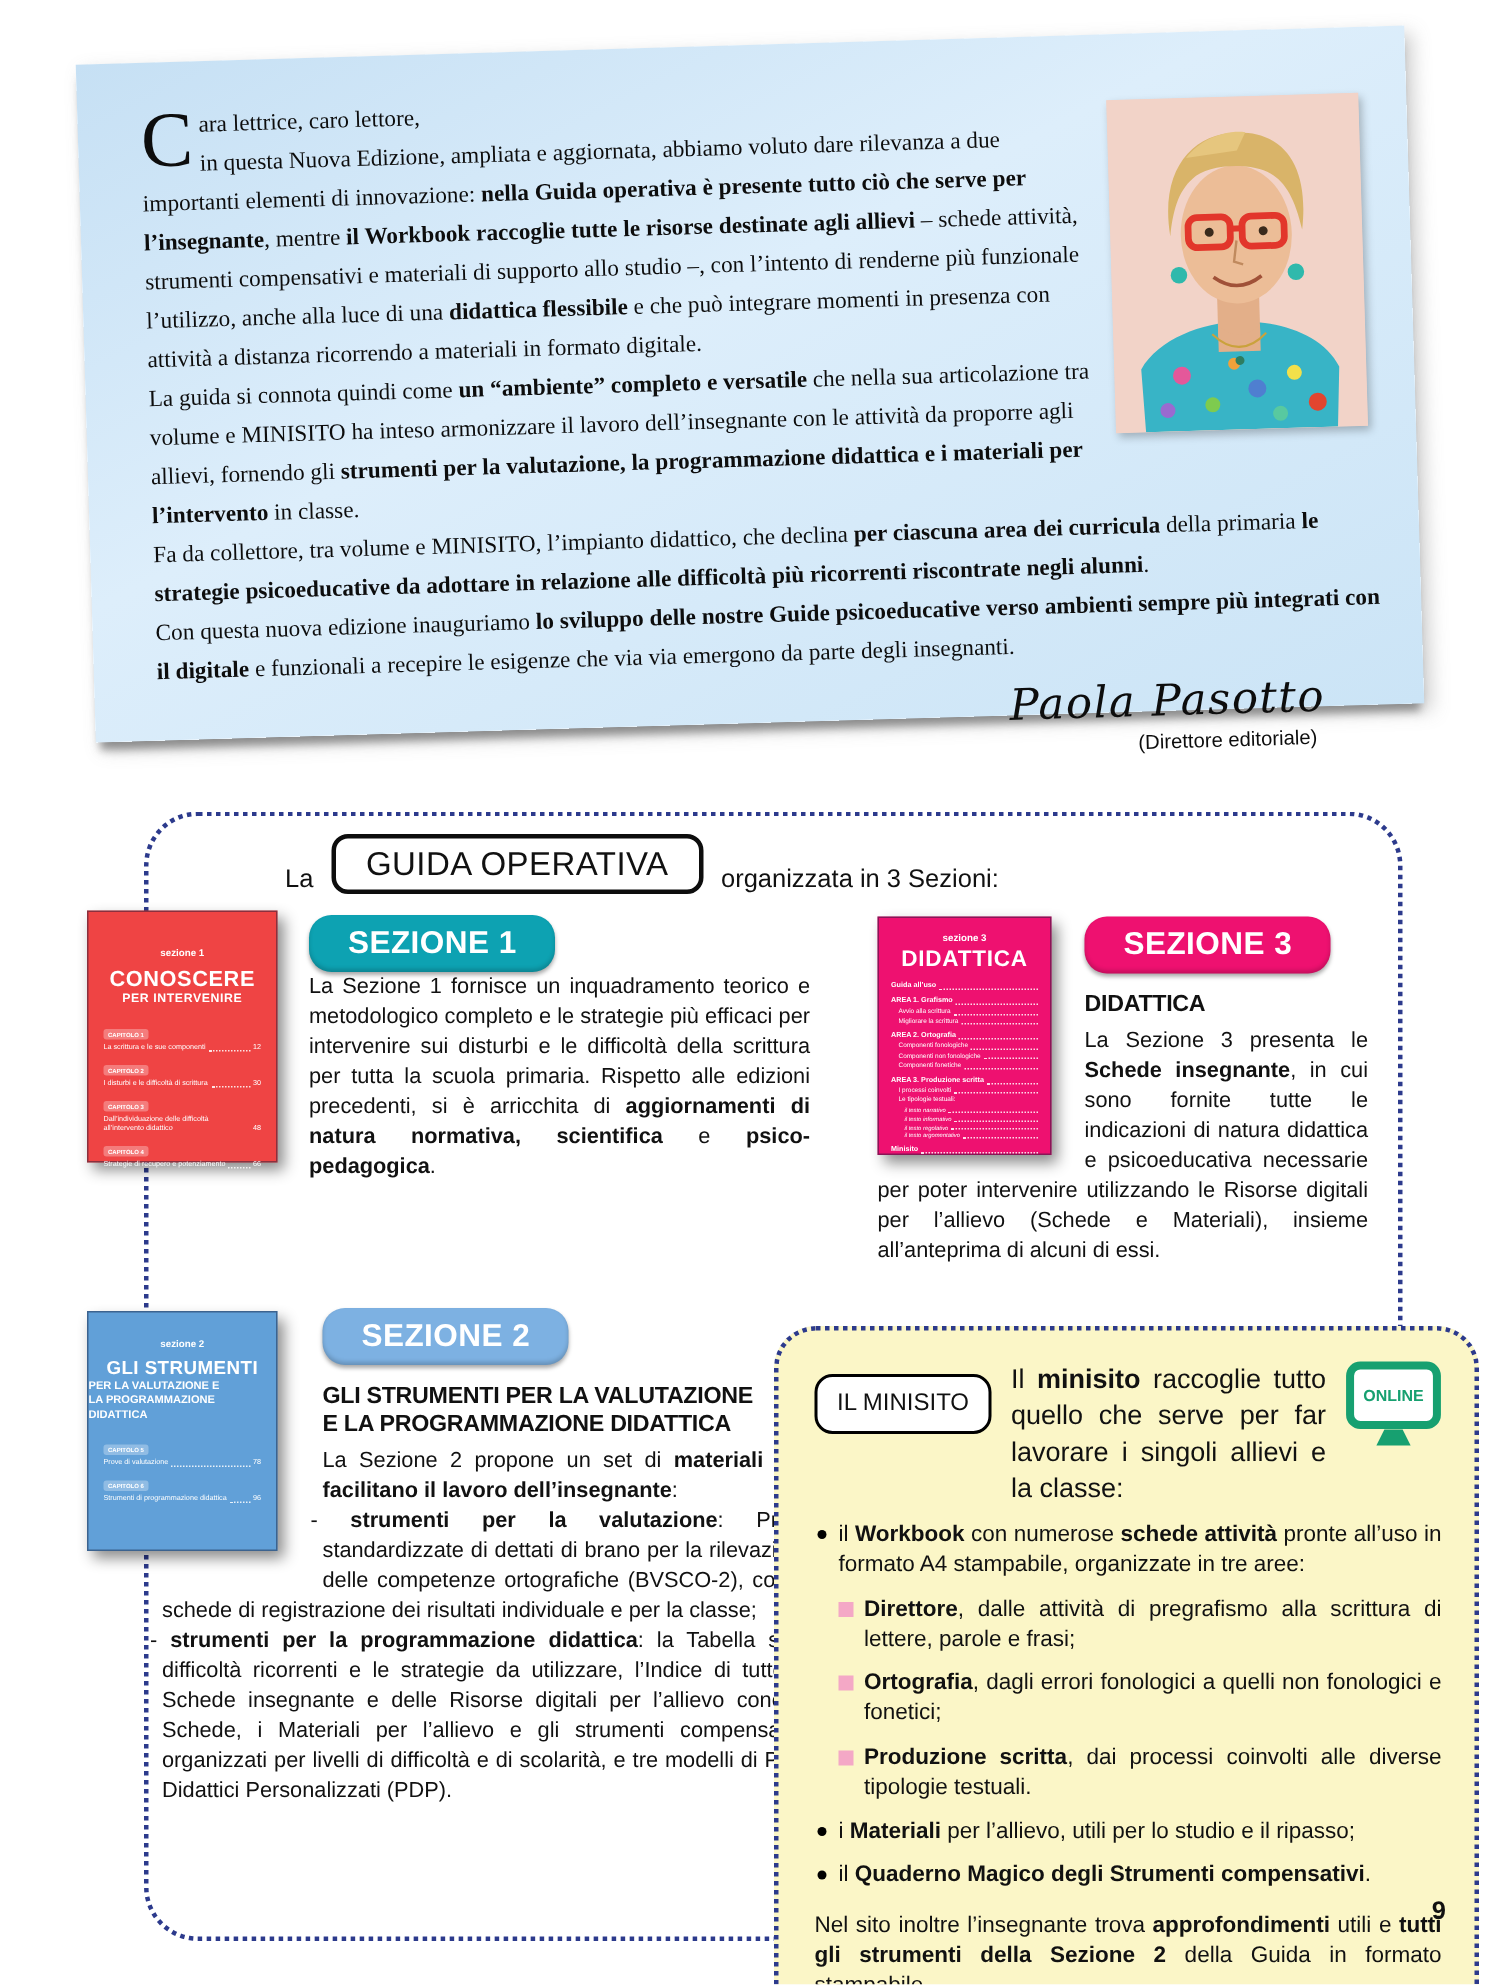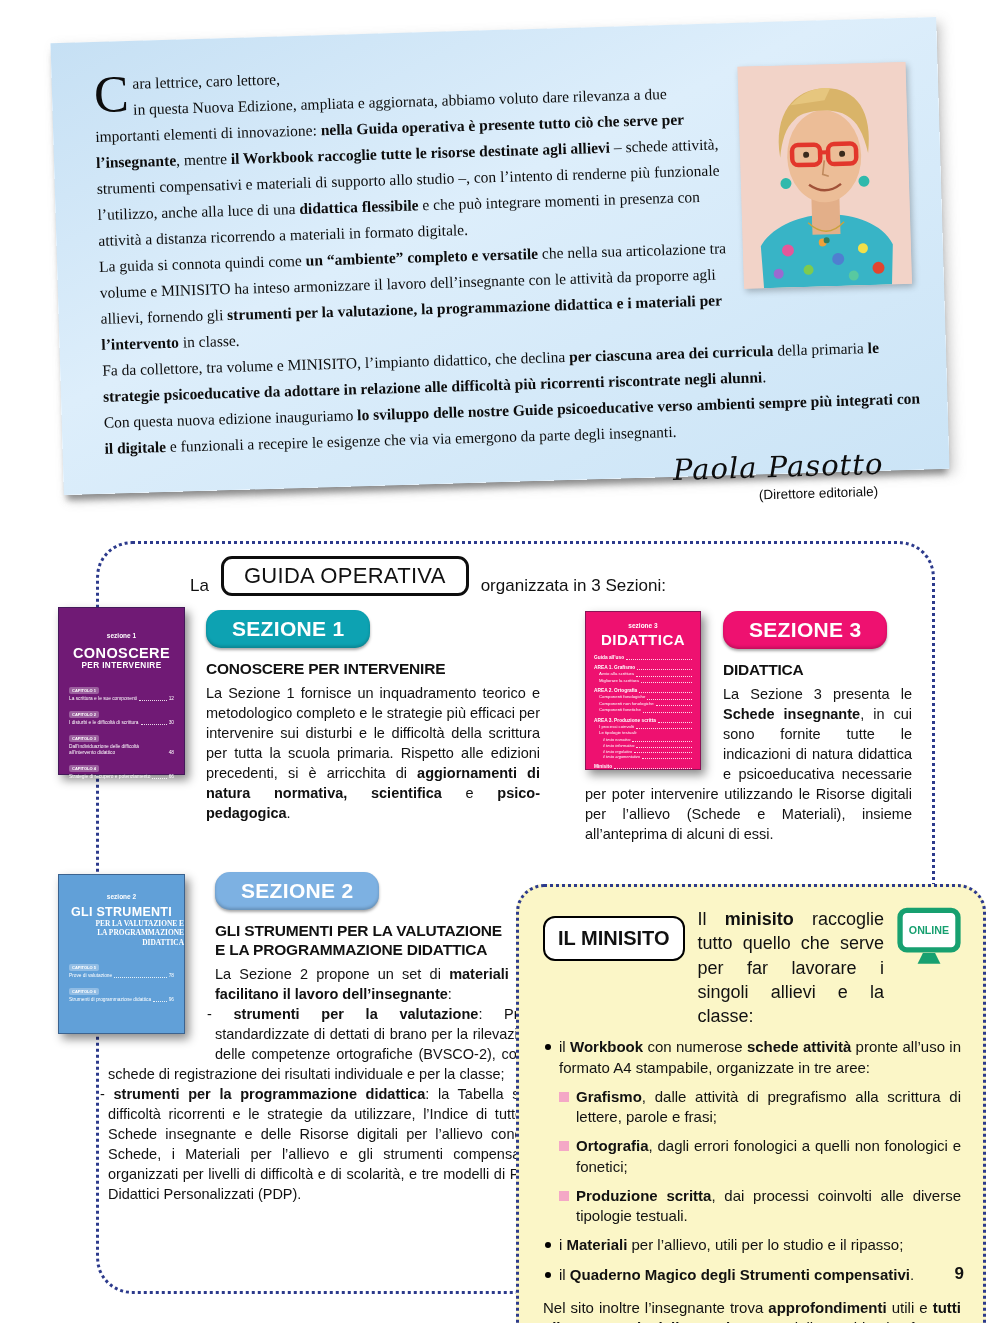--- a/index.html
+++ b/index.html
@@ -46,29 +46,29 @@
 
   
   .cover{color:#fff;box-shadow:4px 5px 9px rgba(0,0,0,.45);border:1px solid rgba(15,25,55,.45);
       box-sizing:border-box;z-index:3;}
   .cover-kicker{text-align:center;font-size:6.5px;font-weight:bold;}
   .ch-label{display:inline-block;font-size:4px;font-weight:bold;background:rgba(255,255,255,.3);
       border-radius:2px;padding:1px 3px;margin:4px 0 1px 10px;}
   .ch-line{display:flex;align-items:flex-end;font-size:4.8px;padding:0 10px;line-height:1.25;}
   .ch-dots{flex:1;border-bottom:1px dotted rgba(255,255,255,.85);margin:0 2px 1px;}
 
-  .cover1{position:absolute;left:58px;top:607px;width:127px;height:168px;background:#701a75;padding-top:24px;}
+  .cover1{position:absolute;left:58px;top:607px;width:127px;height:168px;background:#ef4444;padding-top:24px;}
   .cover1 .cover-title{text-align:center;font-size:14.5px;font-weight:bold;letter-spacing:.4px;margin-top:6px;}
   .cover1 .cover-sub{text-align:center;font-size:8.2px;font-weight:bold;letter-spacing:.4px;}
   .cover1 .chapters{margin-top:8px;}
 
   .cover2{position:absolute;background:#61a0d8;width:127px;height:160px;float:left;padding-top:18px;position:relative;}
   .sec2-cover{float:left;width:127px;height:160px;margin:2px 30px 12px -42px;}
   .cover2 .cover-title{text-align:center;font-size:12.5px;font-weight:bold;letter-spacing:.3px;margin-top:5px;}
-  .cover2 .cover-sub{text-align:right;font-size:7.4px;font-weight:bold;line-height:1.25;font-family:Liberation Serif, serif;}
+  .cover2 .cover-sub{text-align:left;font-size:7.4px;font-weight:bold;line-height:1.25;}
   .cover2 .chapters{margin-top:8px;}
 
   .cover3{float:left;width:116px;height:159px;margin:3px 22px 10px 0;background:#ee1170;padding-top:10px;}
   .cover3 .cover-title{text-align:center;font-size:15px;font-weight:bold;letter-spacing:.5px;margin:2px 0 6px;}
   .c3-line{font-size:4.8px;font-weight:bold;padding:0 8px;line-height:1.5;display:flex;align-items:flex-end;}
   .c3-line .c3dots{flex:1;border-bottom:1px dotted rgba(255,255,255,.85);margin:0 0 1px 2px;}
   .c3-line.head{margin-top:3px;}
   .c3-line.sub{font-weight:normal;font-size:4.3px;padding-left:13px;}
   .c3-line.subsub{font-weight:normal;font-style:italic;font-size:3.9px;padding-left:17px;}
 
@@ -78,21 +78,21 @@
   .sec3-block .sec-btn{margin:3px 0 0 0;}
   .sec2-block{position:absolute;left:100px;top:872px;width:442px;z-index:2;}
   .hang{padding-left:8px;text-indent:-8px;}
 
   
   .minisito{position:absolute;left:516px;top:884px;width:470px;height:480px;box-sizing:border-box;
       background:#fbf6c7;border:3px dotted #2c3a8c;border-radius:28px;
       padding:20px 22px 0 24px;z-index:5;}
   .mini-head{display:flex;align-items:flex-start;gap:13px;}
   .mini-badge{border:2.5px solid #000;background:#fff;border-radius:12px;padding:7px 13px;
-      font-weight:bold;font-size:20px;white-space:nowrap;margin-top:9px;}
+      font-weight:normal;font-size:16px;white-space:nowrap;margin-top:9px;}
   .mini-intro{flex:1;font-size:18px;line-height:1.35;text-align:justify;}
   .mini{font-size:15px;line-height:1.35;}
   .mini-online{width:64px;flex-shrink:0;}
   .bullets{margin-top:8px;}
   .bullet{display:flex;margin-top:9px;}
   .bullet .txt{flex:1;text-align:justify;}
   .marker-dot{width:6px;height:6px;border-radius:50%;background:#000;margin:7px 8px 0 2px;flex-shrink:0;}
   .square-row{padding-left:16px;}
   .marker-sq{width:10px;height:10px;background:#f4a8c6;margin:5px 7px 0 0;flex-shrink:0;}
   .mini-footer{margin-top:13px;text-align:justify;}
@@ -199,21 +199,20 @@
             <span>Strategie di recupero e potenziamento</span>
             <span class="ch-dots"></span>
             <span>66</span>
           </div>
       </div>
     </div>
   </div>
 
   <div class="sec1-col">
     <span class="sec-btn btn-teal">SEZIONE 1</span>
-    <div class="sec-heading">CONOSCERE PER INTERVENIRE</div>
     <div class="sec-body">La Sezione 1 fornisce un inquadramento teorico e metodologico completo e le strategie più efficaci per intervenire sui disturbi e le difficoltà della scrittura per tutta la scuola primaria. Rispetto alle edizioni precedenti, si è arricchita di <b>aggiornamenti di natura normativa, scientifica</b> e <b>psico-pedagogica</b>.</div>
   </div>
 
   <div class="sec3-block">
     <div class="cover cover3">
       <div class="cover-kicker">sezione 3</div>
       <div class="cover-title">DIDATTICA</div>
       <div class="c3-line head">
           <span>Guida all’uso</span>
           <span class="c3dots"></span>
@@ -332,21 +331,21 @@
       </div>
     </div>
 
     <div class="bullets">
       <div class="bullet">
         <span class="marker-dot"></span>
         <div class="txt">il <b>Workbook</b> con numerose <b>schede attività</b> pronte all’uso in formato A4 stampabile, organizzate in tre aree:</div>
       </div>
       <div class="bullet square-row">
         <span class="marker-sq"></span>
-        <div class="txt"><b>Grafismo</b>, dalle attività di pregrafismo alla scrittura di lettere, parole e frasi;</div>
+        <div class="txt"><b>Direttore</b>, dalle attività di pregrafismo alla scrittura di lettere, parole e frasi;</div>
       </div>
       <div class="bullet square-row">
         <span class="marker-sq"></span>
         <div class="txt"><b>Ortografia</b>, dagli errori fonologici a quelli non fonologici e fonetici;</div>
       </div>
       <div class="bullet square-row">
         <span class="marker-sq"></span>
         <div class="txt"><b>Produzione scritta</b>, dai processi coinvolti alle diverse tipologie testuali.</div>
       </div>
       <div class="bullet">

